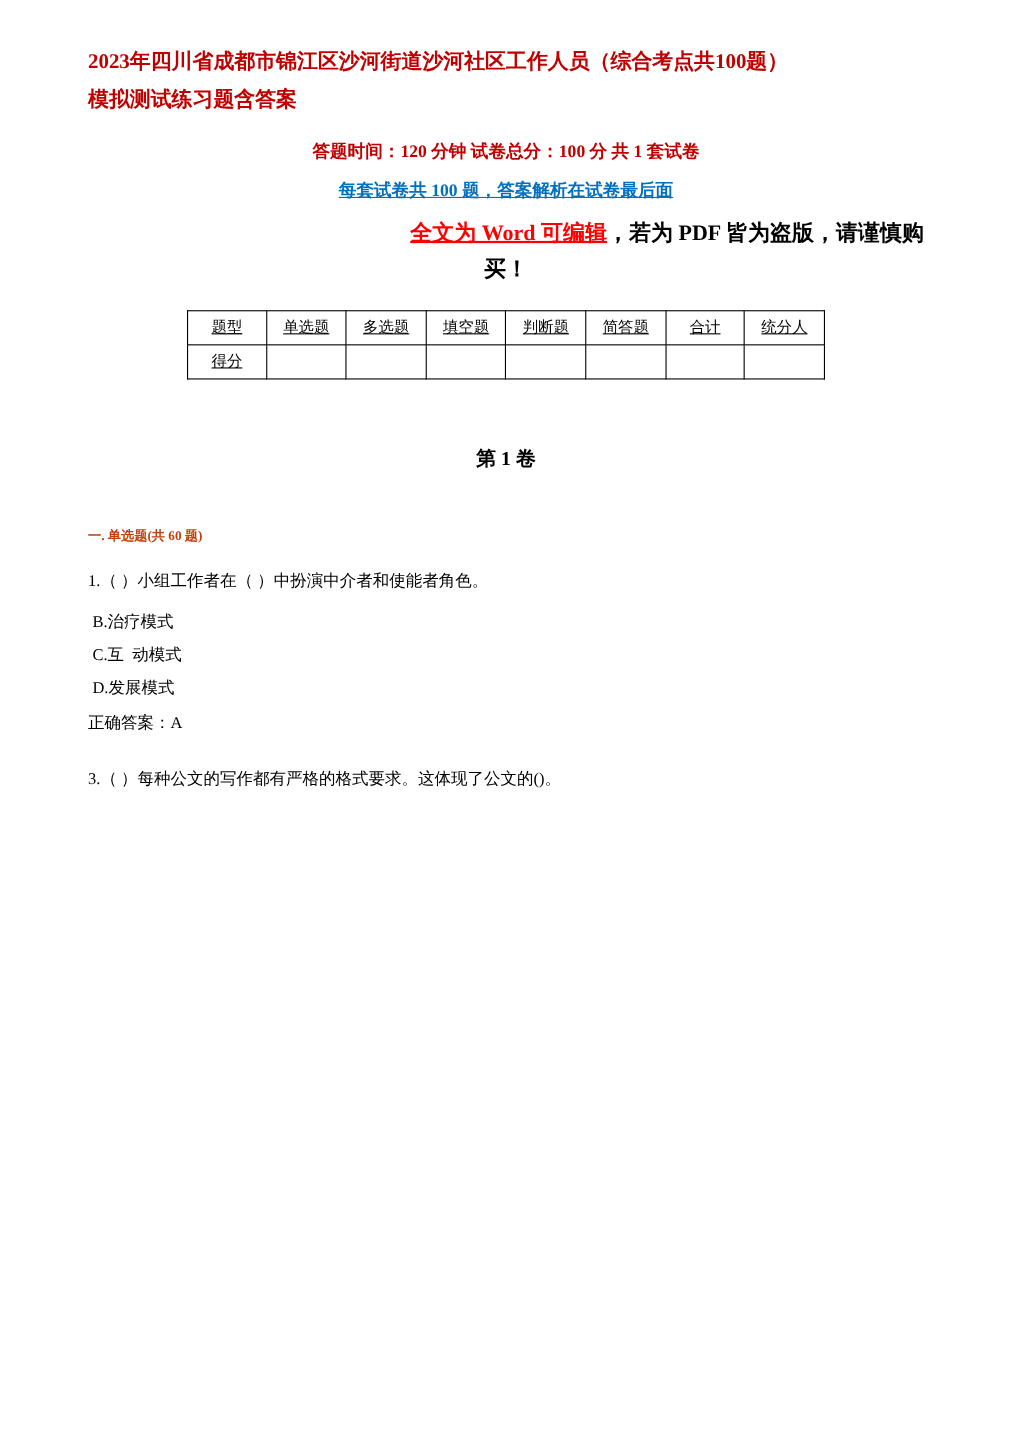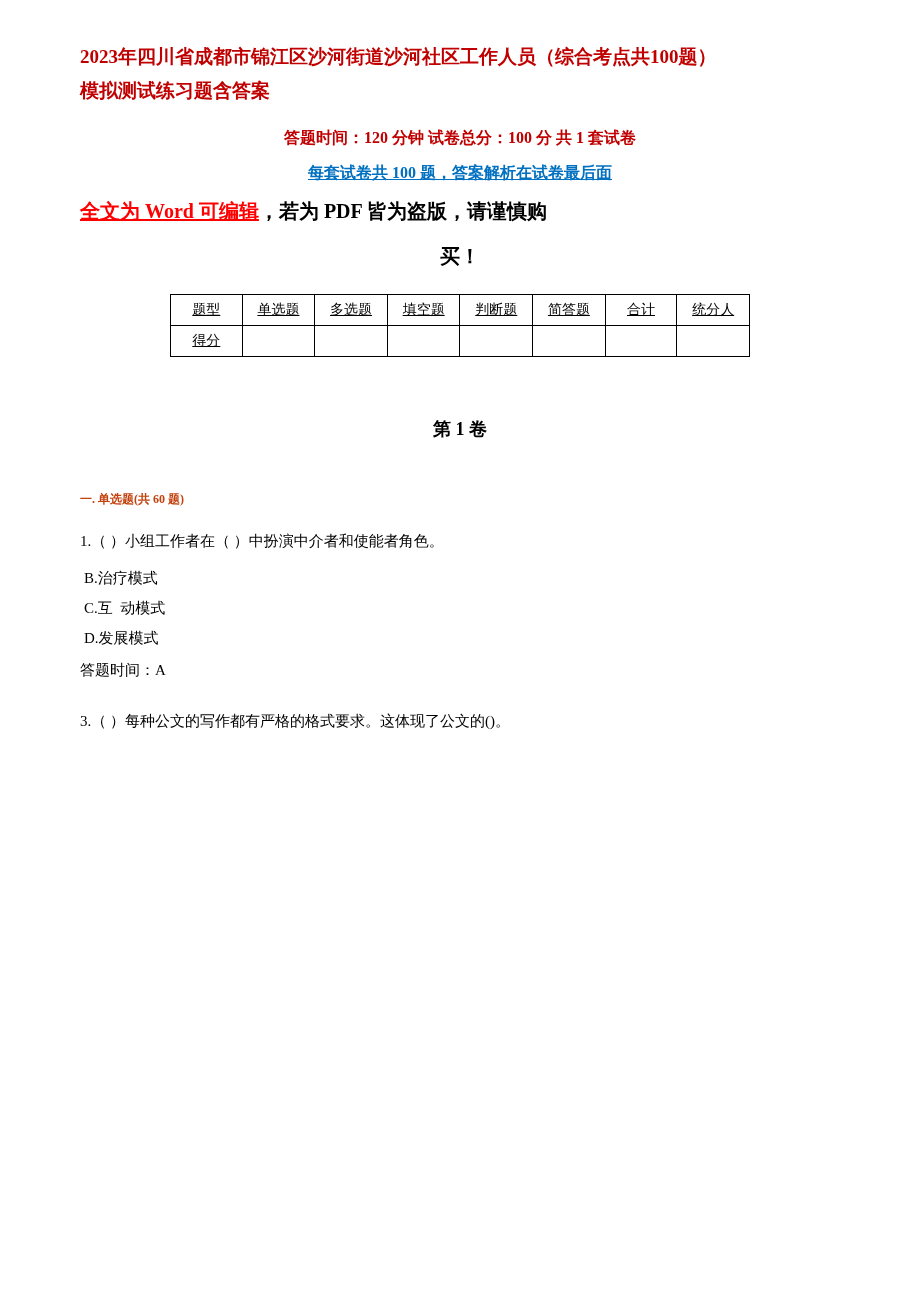--- a/index.html
+++ b/index.html
@@ -35,25 +35,25 @@
       display: block;
       text-align: center;
       font-size: 16px;
       font-weight: bold;
       color: #0070c0;
       text-decoration: underline;
       margin-bottom: 14px;
     }
     .highlight-red-large {
       display: block;
-      text-align: left;
+      text-align: right;
       font-size: 20px;
       font-weight: bold;
       color: #ff0000;
-      margin-bottom: 18px;
+      margin-bottom: 6px;
     }
     .highlight-red-large span.black {
       color: #000000;
       font-weight: bold;
     }
     .buy-text {
       display: block;
       text-align: center;
       font-size: 20px;
       font-weight: bold;
@@ -166,20 +166,20 @@
 
 <div class="question">
   <div class="question-text">
     1.（ ）小组工作者在（ ）中扮演中介者和使能者角色。
   </div>
   <div class="options">
     <div>B.治疗模式</div>
     <div>C.互 &nbsp;动模式</div>
     <div>D.发展模式</div>
   </div>
-  <div class="answer">答题时间：A</div>
+  <div class="answer">正确答案：A</div>
 </div>
 
 <div class="question">
   <div class="question-text">
     3.（ ）每种公文的写作都有严格的格式要求。这体现了公文的()。
   </div>
 </div>
 
 </body></html>

